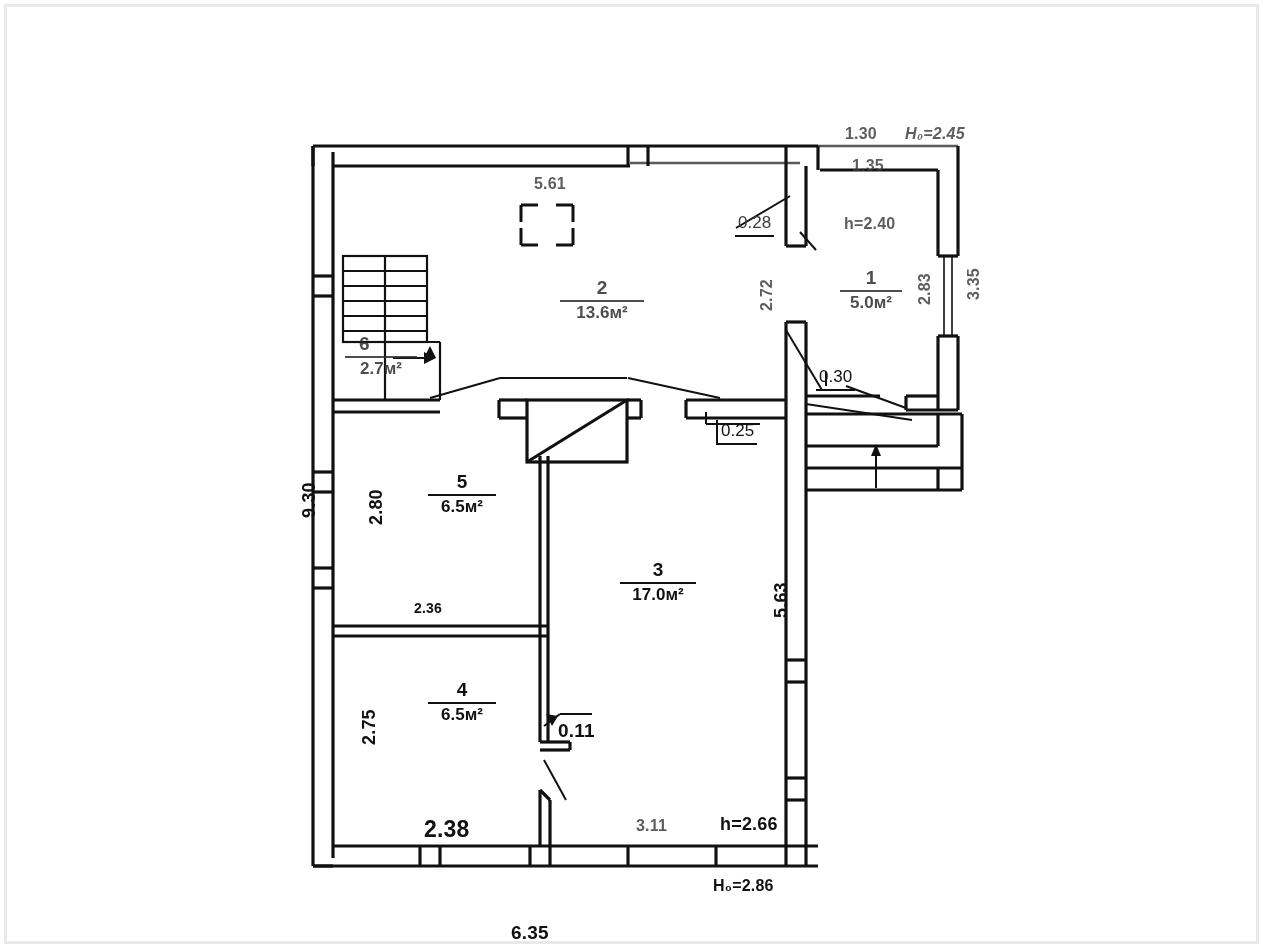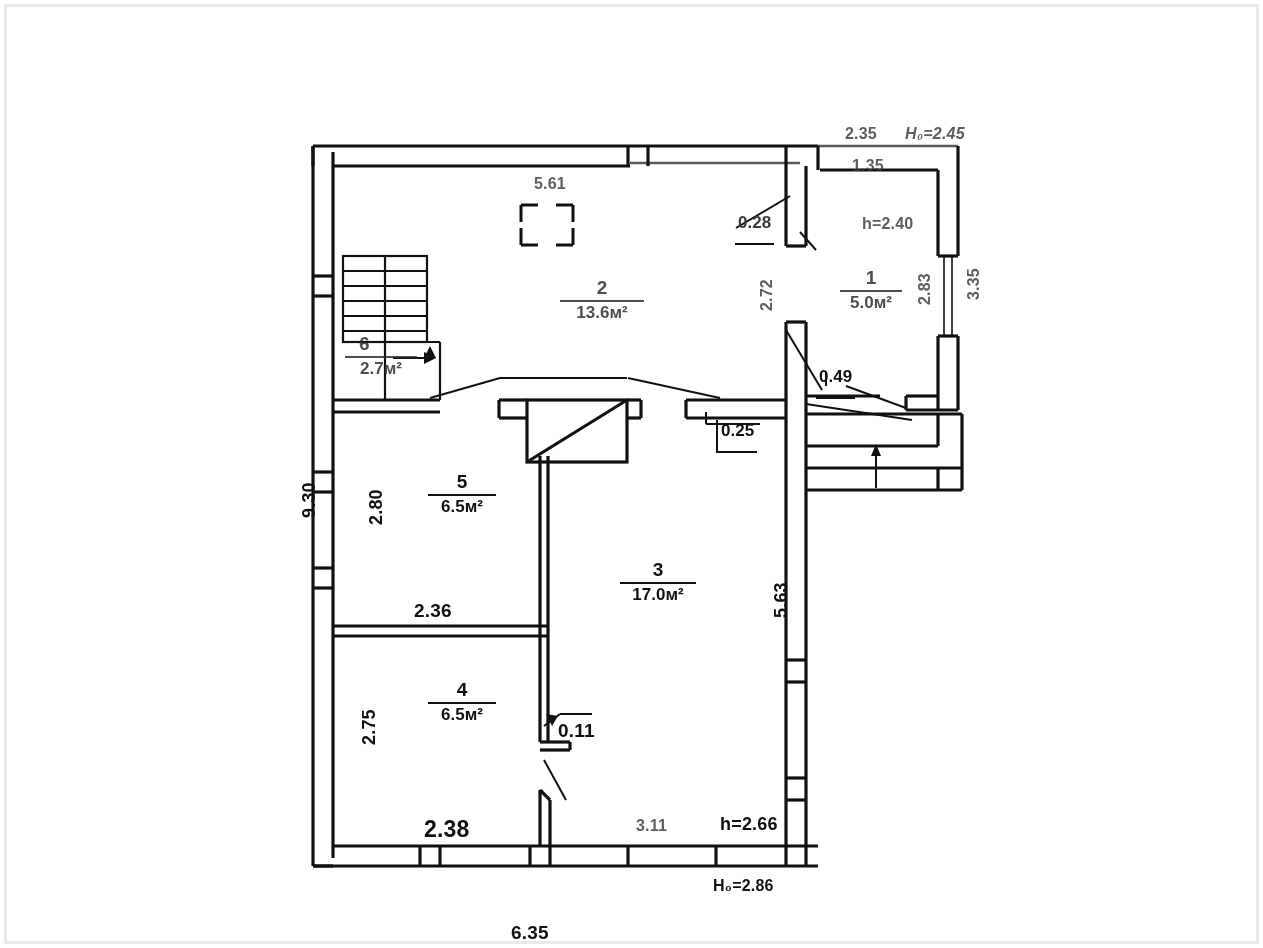--- a/index.html
+++ b/index.html
@@ -51,22 +51,22 @@
   .room .area{
     font-size:17px;
     line-height:1.15;
     border-top:2px solid #111111;
     padding-top:1px;
   }
   .room.faint .num,.room.faint .area{color:#2f2f2f;opacity:.85;}
   .room.faint .area{border-top-color:#2f2f2f;}
   .boxed{
     position:absolute;
-    font-size:17px;font-weight:700;color:#111;
-    padding:1px 3px 10px 3px;
+    font-size:17px;font-weight:400;color:#111;
+    padding:1px 3px 2px 3px;
     border-bottom:2px solid #111;
     border-left:2px solid #111;
   }
   .watermark{
     position:absolute;
     color:#d8d8d8;
     font-size:34px;
     font-weight:700;
     letter-spacing:2px;
     opacity:.75;
@@ -309,29 +309,29 @@
     <div class="area">17.0м²</div>
   </div>
 
   <div class="room" style="left:428px;top:680px;width:68px;">
     <div class="num">4</div>
     <div class="area">6.5м²</div>
   </div>
 
   <div class="lbl dim-faint" style="left:534px;top:176px;">5.61</div>
 
-  <div class="lbl dim-faint" style="left:845px;top:126px;">2.35</div>
+  <div class="lbl dim-faint" style="left:845px;top:126px;">1.30</div>
 
   <div class="lbl dim-faint" style="left:905px;top:126px;font-style:italic;">H₀=2.45</div>
 
   <div class="lbl dim-faint" style="left:852px;top:158px;">1.35</div>
 
-  <div class="lbl dim-faint" style="left:862px;top:216px;">h=2.40</div>
-
-  <div class="lbl dim" style="left:414px;top:601px;font-size:19px;">2.36</div>
+  <div class="lbl dim-faint" style="left:844px;top:216px;">h=2.40</div>
+
+  <div class="lbl dim" style="left:414px;top:601px;font-size:14px;">2.36</div>
 
   <div class="lbl dim" style="left:424px;top:817px;font-size:23px;">2.38</div>
 
   <div class="lbl dim-faint" style="left:636px;top:818px;">3.11</div>
 
   <div class="lbl dim" style="left:720px;top:815px;font-size:18px;">h=2.66</div>
 
   <div class="lbl dim" style="left:511px;top:879px;font-size:19px;margin-top:44px;">6.35</div>
 
   <div class="lbl dim" style="left:713px;top:878px;font-size:16px;">H₀=2.86</div>
@@ -347,19 +347,19 @@
   <div class="lbl dim vert" style="left:772px;top:618px;font-size:18px;">5.63</div>
 
   <div class="lbl dim-faint vert" style="left:917px;top:305px;">2.83</div>
 
   <div class="lbl dim-faint vert" style="left:966px;top:300px;">3.35</div>
 
   <div class="boxed" style="left:735px;top:212px;border-left:none;color:#3a3a3a;">0.28</div>
 
   <div class="boxed" style="left:716px;top:420px;">0.25</div>
 
-  <div class="boxed" style="left:816px;top:366px;border-left:none;">0.49</div>
+  <div class="boxed" style="left:816px;top:366px;border-left:none;">0.30</div>
 
   <div class="lbl dim" style="left:558px;top:708px;font-size:19px;margin-top:13px;">0.11</div>
 
   <div class="watermark" style="left:452px;top:818px;"></div>
 
 </div>
 
 </body></html>

